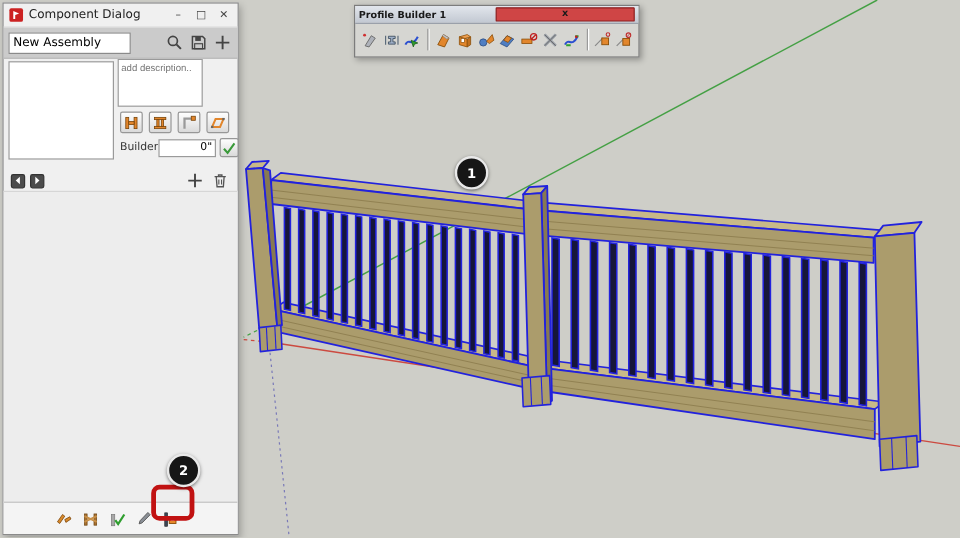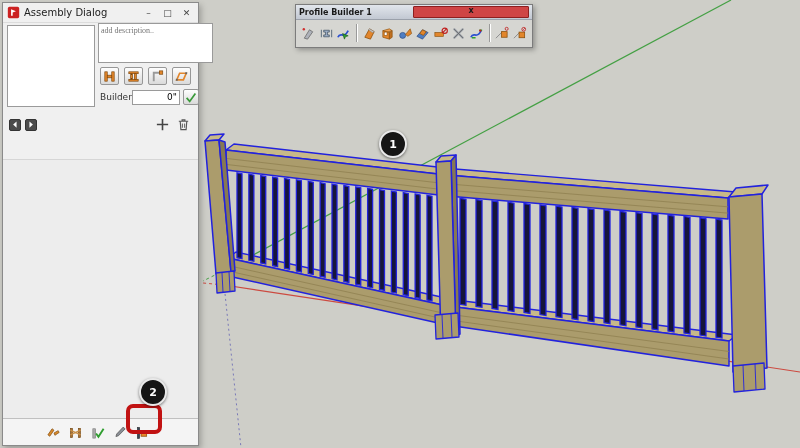--- a/index.html
+++ b/index.html
@@ -14,22 +14,22 @@
   .titlebar .title{flex:1;font-size:10px;color:#222;}
   .winbtn{width:15px;height:15px;display:flex;align-items:center;justify-content:center;
           font-size:9px;color:#444;cursor:default;}
   .namebar{height:25px;background:#cbcbcb;display:flex;align-items:center;gap:3px;padding:0 4px;border-bottom:1px solid #b8b8b8;}
   .namebar input{width:94px;height:16px;font-size:10px;font-family:inherit;border:1px solid #8a8a8a;padding:0 3px;background:#fff;}
   .flexspace{flex:1;}
   .ibtn{width:17px;height:17px;display:flex;align-items:center;justify-content:center;}
 
   .upper{position:relative;height:91px;}
   .listbox{position:absolute;left:4px;top:2px;width:86px;height:80px;background:#fff;border:1px solid #9a9a9a;}
-  .desc{position:absolute;left:95px;top:0px;width:115px;height:40px;box-sizing:border-box;
-        font-size:8px;font-family:Liberation Serif, serif;border:1px solid #9a9a9a;resize:none;background:#fff;padding:2px;}
+  .desc{position:absolute;left:95px;top:0px;width:71px;height:40px;box-sizing:border-box;
+        font-size:8px;font-family:Liberation Sans, sans-serif;border:1px solid #9a9a9a;resize:none;background:#fff;padding:2px;}
   .opts{position:absolute;left:97px;top:44px;display:flex;gap:5px;}
   .optbtn{width:19px;height:18px;border:1px solid #979797;border-radius:2px;
           background:linear-gradient(#fefefe,#dadada);display:flex;align-items:center;justify-content:center;padding:0;}
   .hrow{position:absolute;left:97px;top:66px;width:96px;display:flex;align-items:center;}
   .hlabel{font-size:9px;color:#333;}
   .hinput{width:42px;height:13px;margin-left:auto;font-size:9px;font-family:inherit;text-align:right;
           border:1px solid #9a9a9a;padding:0 2px;background:#fff;}
   .chkbtn{width:16px;height:16px;margin-left:3px;border:1px solid #979797;border-radius:2px;
           background:linear-gradient(#fefefe,#dadada);display:flex;align-items:center;justify-content:center;padding:0;}
 
@@ -143,26 +143,48 @@
   </svg>
 
 <div class="dialog">
   <div class="titlebar">
     <span class="ibtn" style="width:13px;height:13px">
         <svg viewBox="0 0 16 16" width="15" height="15">
           <rect x="1" y="1" width="14" height="14" rx="2" fill="#cc2222"></rect>
           <path d="M5 12V4l6 2.5-4 1.6V12z" fill="#fff"></path>
         </svg>
       </span>
-    <span class="title">Assembly Dialog</span>
+    <span class="title">Component Dialog</span>
     <span class="winbtn">–</span>
     <span class="winbtn">□</span>
     <span class="winbtn">✕</span>
   </div>
 
+  <div class="namebar">
+    <input class="name" type="text" value="New Assembly" style="">
+    <span class="flexspace"></span>
+    <span class="ibtn">
+        <svg viewBox="0 0 16 16" width="15" height="15">
+          <circle cx="6.5" cy="6.5" r="4" fill="none" stroke="#444" stroke-width="1.5"></circle>
+          <path d="M9.6 9.6l4 4" stroke="#444" stroke-width="1.8"></path>
+        </svg>
+      </span>
+    <span class="ibtn">
+        <svg viewBox="0 0 16 16" width="15" height="15">
+          <path d="M2.5 2.5h9l2 2v9h-11z" fill="none" stroke="#444" stroke-width="1.3"></path>
+          <rect x="5" y="2.5" width="5" height="4" fill="#444"></rect>
+          <rect x="4.5" y="9" width="7" height="4.5" fill="none" stroke="#444" stroke-width="1"></rect>
+        </svg>
+      </span>
+    <span class="ibtn">
+        <svg viewBox="0 0 16 16" width="15" height="15">
+          <path d="M8 2v12M2 8h12" stroke="#444" stroke-width="1.7"></path>
+        </svg>
+      </span>
+  </div>
 
   <div class="upper">
     <div class="listbox"></div>
     <textarea class="desc" placeholder="add description.." style=""></textarea>
     <div class="opts" id="opt-buttons">
         <button class="optbtn">
           <svg viewBox="0 0 16 16" width="15" height="15">
             <rect x="3" y="3" width="2.6" height="10" fill="#e2862c" stroke="#7a4408" stroke-width="0.7"></rect>
             <rect x="10.4" y="3" width="2.6" height="10" fill="#e2862c" stroke="#7a4408" stroke-width="0.7"></rect>
             <rect x="5.6" y="6.6" width="4.8" height="2.8" fill="#e2862c" stroke="#7a4408" stroke-width="0.7"></rect>

